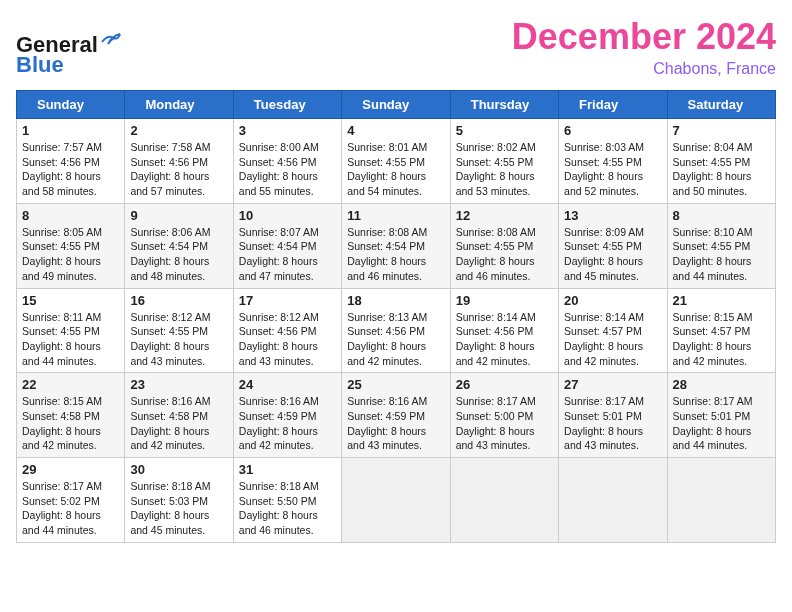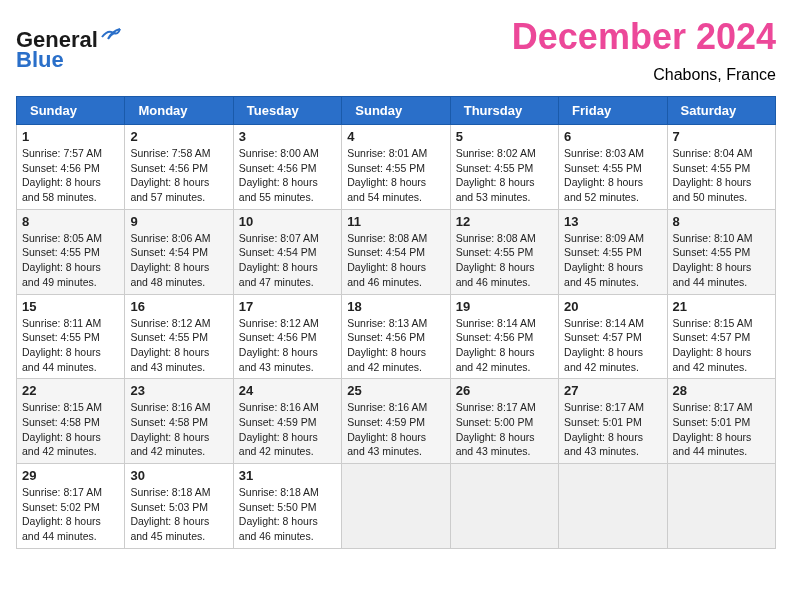--- a/index.html
+++ b/index.html
@@ -6,52 +6,52 @@
     body {
       font-family: Arial, sans-serif;
       background: #fff;
       width: 792px;
       min-height: 612px;
       padding: 16px;
     }
     .header {
       display: flex;
       justify-content: space-between;
-      align-items: center;
+      align-items: flex-end;
       margin-bottom: 12px;
     }
     .logo {
       display: flex;
       flex-direction: column;
       align-items: flex-start;
     }
     .title-block {
       text-align: right;
     }
     .month-title {
       font-size: 36px;
       font-weight: bold;
       color: #ec4899;
     }
     .location {
       font-size: 16px;
-      color: #000000;
-      margin-top: 8px;
+      color: #8b5cf6;
+      margin-top: 2px;
     }
     .calendar {
       width: 100%;
       border-collapse: collapse;
       border: 1px solid #ccc;
     }
     .calendar th {
       background: #2a6fc9;
       color: #fff;
       font-size: 13px;
       font-weight: bold;
-      padding: 6px 13px;
+      padding: 6px 20px;
       text-align: left;
       border: 1px solid #1a5aaa;
     }
     .calendar td {
       vertical-align: top;
       padding: 4px 5px;
       font-size: 10.5px;
       color: #222;
       border: 1px solid #ccc;
       width: calc(100% / 7);

